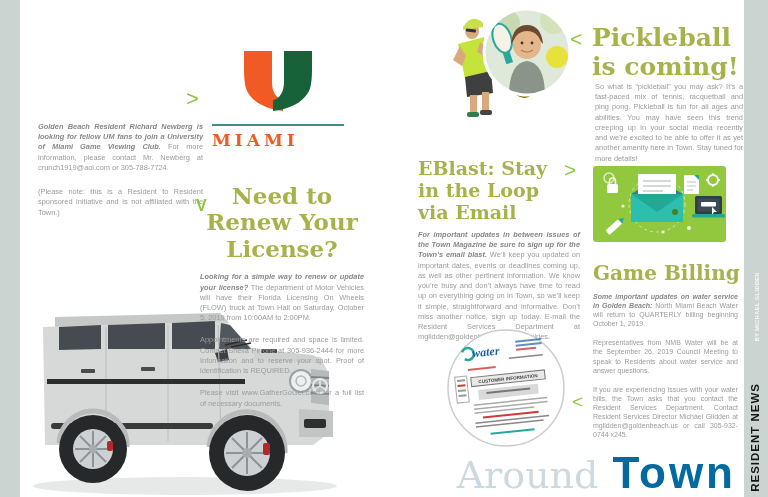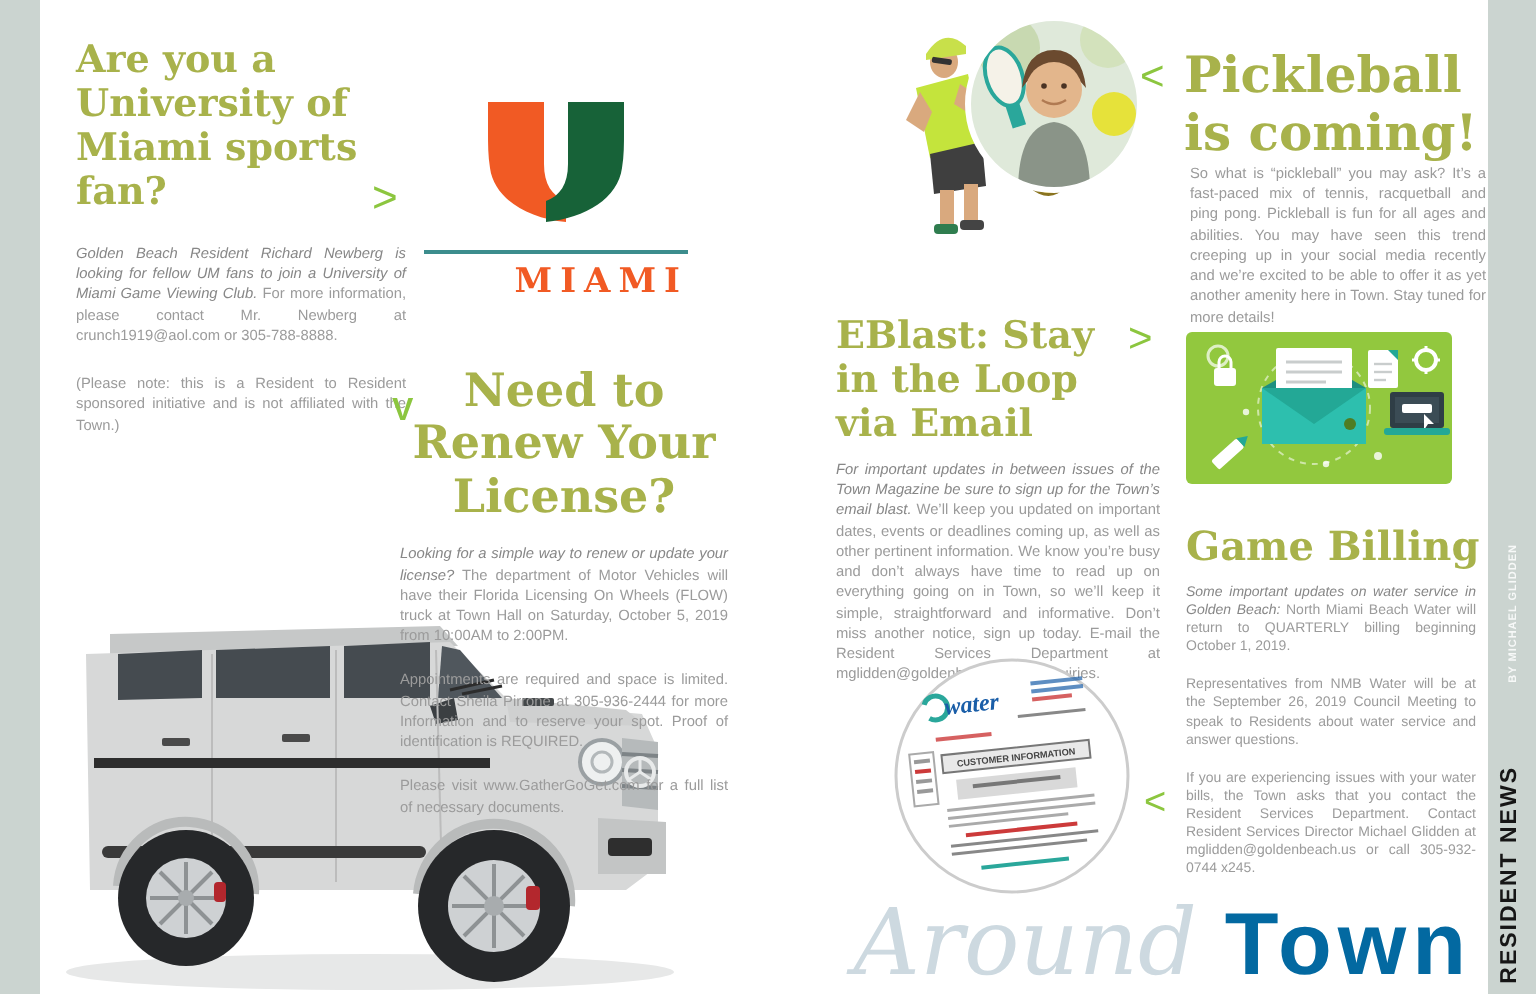--- a/index.html
+++ b/index.html
@@ -1,30 +1,30 @@
 <!DOCTYPE html>
 <html><head>
 <meta charset="utf-8">
 <style>
   html,body{margin:0;padding:0;background:#ffffff;}
   #canvas{position:relative;width:768px;height:497px;background:#ffffff;overflow:hidden;
           font-family:"Liberation Sans",sans-serif;}
   .strip{position:absolute;top:0;bottom:0;background:#cbd4d0;}
   .h-serif{font-family:"DejaVu Serif",serif;font-weight:700;color:#a8b24b;line-height:1.15;}
   .para{font-size:7.4px;line-height:1.38;color:#9b9b9b;text-align:justify;margin:0 0 8px 0;}
-  .para .lead{font-weight:400;font-style:italic;color:#878787;}
+  .para .lead{font-weight:700;font-style:italic;color:#878787;}
   .para.center{}
   .arrow{position:absolute;color:#8cc63f;font-family:"Liberation Sans",sans-serif;
          font-weight:400;line-height:1;}
   .abs{position:absolute;}
   .miami-word{font-family:"DejaVu Serif",serif;font-weight:700;color:#f15a24;
-              font-size:17px;letter-spacing:4px;text-align:right;}
+              font-size:17px;letter-spacing:4px;text-align:left;}
   .logo-rule{height:2px;background:#3c8d8d;margin:6px 0 4px 0;}
   .footer{position:absolute;right:32px;bottom:2px;display:flex;align-items:baseline;gap:14px;}
-  .footer .around{font-family:"DejaVu Serif",serif;font-style:italic;font-size:46px;
+  .footer .around{font-family:"DejaVu Serif",serif;font-size:38px;
                   color:#cdd9e0;line-height:1;}
   .footer .town{font-family:"Liberation Sans",sans-serif;font-weight:600;font-size:44px;
                 color:#0369a1;letter-spacing:3px;line-height:1;}
   .vtext{writing-mode:vertical-rl;transform:rotate(180deg);}
   .sidebar-label{position:absolute;left:749px;top:383px;font-size:11.5px;font-weight:700;
                  letter-spacing:1px;color:#161616;}
   .sidebar-byline{position:absolute;left:754px;top:272px;font-size:5.5px;font-weight:700;
                   letter-spacing:.5px;color:rgba(255,255,255,.85);}
 </style>
 </head>
@@ -97,24 +97,23 @@
     <g stroke="#8e9294" stroke-width="2">
       <line x1="232" y1="149" x2="232" y2="191"></line>
         <line x1="211" y1="170" x2="253" y2="170"></line>
       <line x1="217" y1="155" x2="247" y2="185"></line>
         <line x1="247" y1="155" x2="217" y2="185"></line>
     </g>
     <circle cx="232" cy="170" r="5" fill="#a8acae"></circle>
     <rect x="248" y="160" width="7" height="12" rx="2" fill="#b3272d"></rect>
   </svg>
 
-  <div class="abs h-serif" style="left:38px;top:20px;width:158px;font-size:19px;">Are you a University of Miami sports fan?</div>
   <div class="arrow" style="left:186px;top:88px;font-size:22px;">&gt;</div>
   <div class="abs" style="left:38px;top:122px;width:165px;">
-    <p class="para"><span class="lead">Golden Beach Resident Richard Newberg is looking for fellow UM fans to join a University of Miami Game Viewing Club.</span><span> For more information, please contact Mr. Newberg at crunch1919@aol.com or 305-788-8888.</span></p>
+    <p class="para"><span class="lead">Golden Beach Resident Richard Newberg is looking for fellow UM fans to join a University of Miami Game Viewing Club.</span><span> For more information, please contact Mr. Newberg at crunch1919@aol.com or 305-788-7724.</span></p>
     <p class="para" style="margin-top:14px;">(Please note: this is a Resident to Resident sponsored initiative and is not affiliated with the Town.)</p>
   </div>
 
   <div class="abs" style="left:212px;top:48px;width:132px;">
     <svg width="132" height="66" viewBox="0 0 132 66">
       <g transform="translate(26,0)">
         <path d="M6,3 L34,3 L34,34 C34,44 38,50 45,52.5 L45,63 C25,61 9,51 7,36 C6,30 6,24 6,18 Z" fill="#f15a24"></path>
         <path d="M74,3 L46,3 L46,34 C46,44 42,50 35,52.5 L35,63 C55,61 71,51 73,36 C74,30 74,24 74,18 Z" fill="#176238"></path>
       </g>
     </svg>

